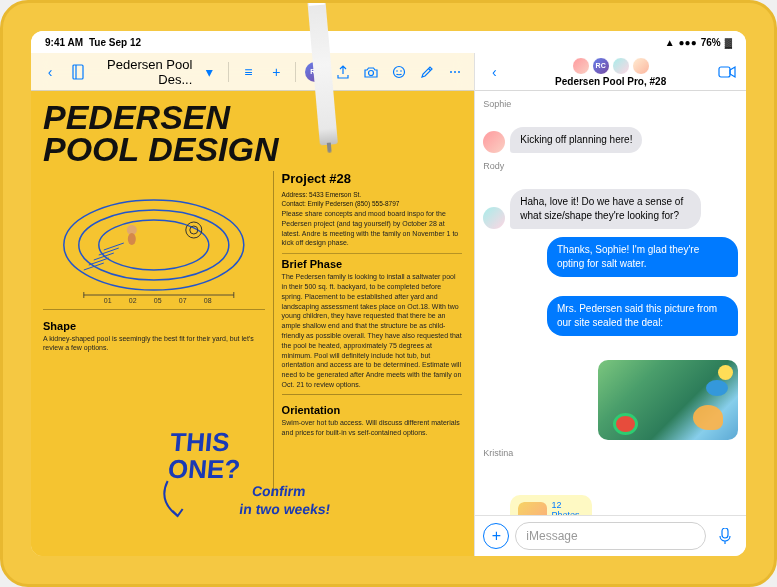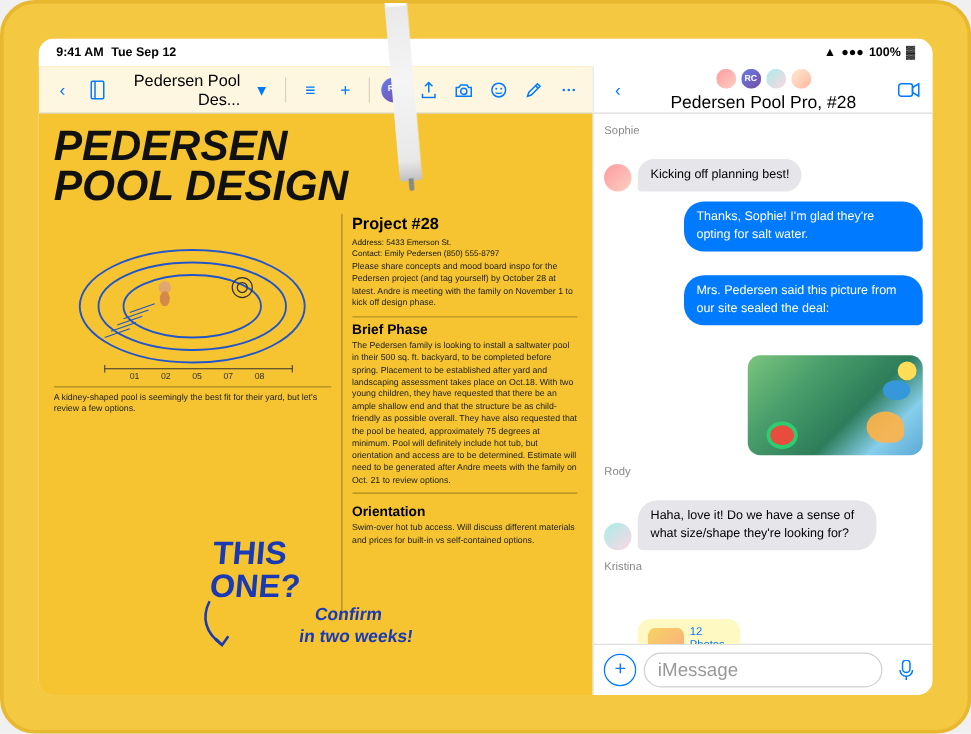--- a/index.html
+++ b/index.html
@@ -259,22 +259,22 @@
 
     .avatar-small {
       width: 18px;
       height: 18px;
       border-radius: 50%;
       overflow: hidden;
       border: 1px solid #fff;
     }
 
     .messages-group-name {
-      font-size: 14px;
-      font-weight: 400;
+      font-size: 10px;
+      font-weight: 700;
       color: #000;
     }
 
     .messages-list {
       flex: 1;
       overflow-y: auto;
       padding: 8px;
       display: flex;
       flex-direction: column;
       gap: 8px;
@@ -481,21 +481,21 @@
   <div class="screen">
 
     <div class="status-bar">
       <div class="status-left">
         <span>9:41 AM</span>
         <span>Tue Sep 12</span>
       </div>
       <div class="status-right">
         <span>▲</span>
         <span>●●●</span>
-        <span>100%</span>
+        <span>76%</span>
         <span>▓</span>
       </div>
     </div>
 
     <div class="main-content">
 
       <div class="notes-panel">
 
         <div class="notes-toolbar">
           <div class="toolbar-btn">
@@ -586,20 +586,21 @@
 
                     <circle cx="150" cy="55" r="8" fill="none" stroke="#333" stroke-width="1"></circle>
                     <circle cx="150" cy="55" r="4" fill="none" stroke="#333" stroke-width="1"></circle>
 
                     <circle cx="88" cy="55" r="5" fill="#e0a870"></circle>
                     <ellipse cx="88" cy="64" rx="4" ry="6" fill="#d4884a"></ellipse>
                   </svg>
                 </div>
 
                 <div style="border-top:1px solid rgba(0,0,0,0.3);padding-top:4px;">
+                  <div class="section-header">Shape</div>
                   <div class="section-text">A kidney-shaped pool is seemingly the best fit for their yard, but let's review a few options.</div>
                 </div>
               </div>
 
               <div class="doc-right">
                 <div class="project-header">
                   <div class="project-num">Project #28</div>
                 </div>
                 <div class="project-details">Address: 5433 Emerson St.</div>
                 <div class="project-details">Contact: Emily Pedersen (850) 555-8797</div>
@@ -662,51 +663,51 @@
           </div>
         </div>
 
         <div class="messages-list">
 
           <div class="message-group">
             <div class="message-sender">Sophie</div>
             <div class="message-row">
               <div class="message-avatar av-sophie" style="width:22px;height:22px;border-radius:50%;"></div>
               <div class="message-bubble bubble-incoming">
-                <span>Kicking off planning best!</span>
-              </div>
-            </div>
-          </div>
-
-          <div class="message-group">
-            <div class="message-row outgoing">
-              <div class="message-bubble bubble-outgoing">
-                <span>Thanks, Sophie! I'm glad they're opting for salt water.</span>
-              </div>
-            </div>
-            <div class="message-row outgoing" style="margin-top:3px;">
-              <div class="message-bubble bubble-outgoing">
-                <span>Mrs. Pedersen said this picture from our site sealed the deal:</span>
-              </div>
-            </div>
-            <div style="display:flex;justify-content:flex-end;margin-top:4px;">
-              <div class="pool-image">
-                <div class="watermelon"></div>
-                <div class="fish"></div>
-                <div style="position:absolute;top:5px;right:5px;width:15px;height:15px;background:#ffdd57;border-radius:50%;"></div>
+                <span>Kicking off planning here!</span>
               </div>
             </div>
           </div>
 
           <div class="message-group">
             <div class="message-sender">Rody</div>
             <div class="message-row">
               <div class="message-avatar av-rody" style="width:22px;height:22px;border-radius:50%;"></div>
               <div class="message-bubble bubble-incoming">
                 <span>Haha, love it! Do we have a sense of what size/shape they're looking for?</span>
+              </div>
+            </div>
+          </div>
+
+          <div class="message-group">
+            <div class="message-row outgoing">
+              <div class="message-bubble bubble-outgoing">
+                <span>Thanks, Sophie! I'm glad they're opting for salt water.</span>
+              </div>
+            </div>
+            <div class="message-row outgoing" style="margin-top:3px;">
+              <div class="message-bubble bubble-outgoing">
+                <span>Mrs. Pedersen said this picture from our site sealed the deal:</span>
+              </div>
+            </div>
+            <div style="display:flex;justify-content:flex-end;margin-top:4px;">
+              <div class="pool-image">
+                <div class="watermelon"></div>
+                <div class="fish"></div>
+                <div style="position:absolute;top:5px;right:5px;width:15px;height:15px;background:#ffdd57;border-radius:50%;"></div>
               </div>
             </div>
           </div>
 
           <div class="message-group">
             <div class="message-sender">Kristina</div>
             <div class="message-row">
               <div class="message-avatar av-kristina" style="width:22px;height:22px;border-radius:50%;"></div>
               <div style="display:flex;flex-direction:column;gap:4px;">
                 <div class="photo-attachment">
@@ -720,21 +721,21 @@
                 </div>
               </div>
             </div>
           </div>
 
         </div>
 
         <div class="message-input-bar">
           <div class="add-btn">+</div>
           <div class="message-input">
-            <span style="color:#999;font-size:15px;text-align:center;">iMessage</span>
+            <span style="color:#999;font-size:12px;text-align:center;">iMessage</span>
           </div>
           <div class="mic-btn">
             <svg width="12" height="16" viewBox="0 0 12 16">
               <rect x="3" y="0" width="6" height="10" rx="3" fill="none" stroke="#007AFF" stroke-width="1.2"></rect>
               <path d="M1 8c0 2.8 2.2 5 5 5s5-2.2 5-5" fill="none" stroke="#007AFF" stroke-width="1.2"></path>
               <line x1="6" y1="13" x2="6" y2="16" stroke="#007AFF" stroke-width="1.2"></line>
             </svg>
           </div>
         </div>
 

